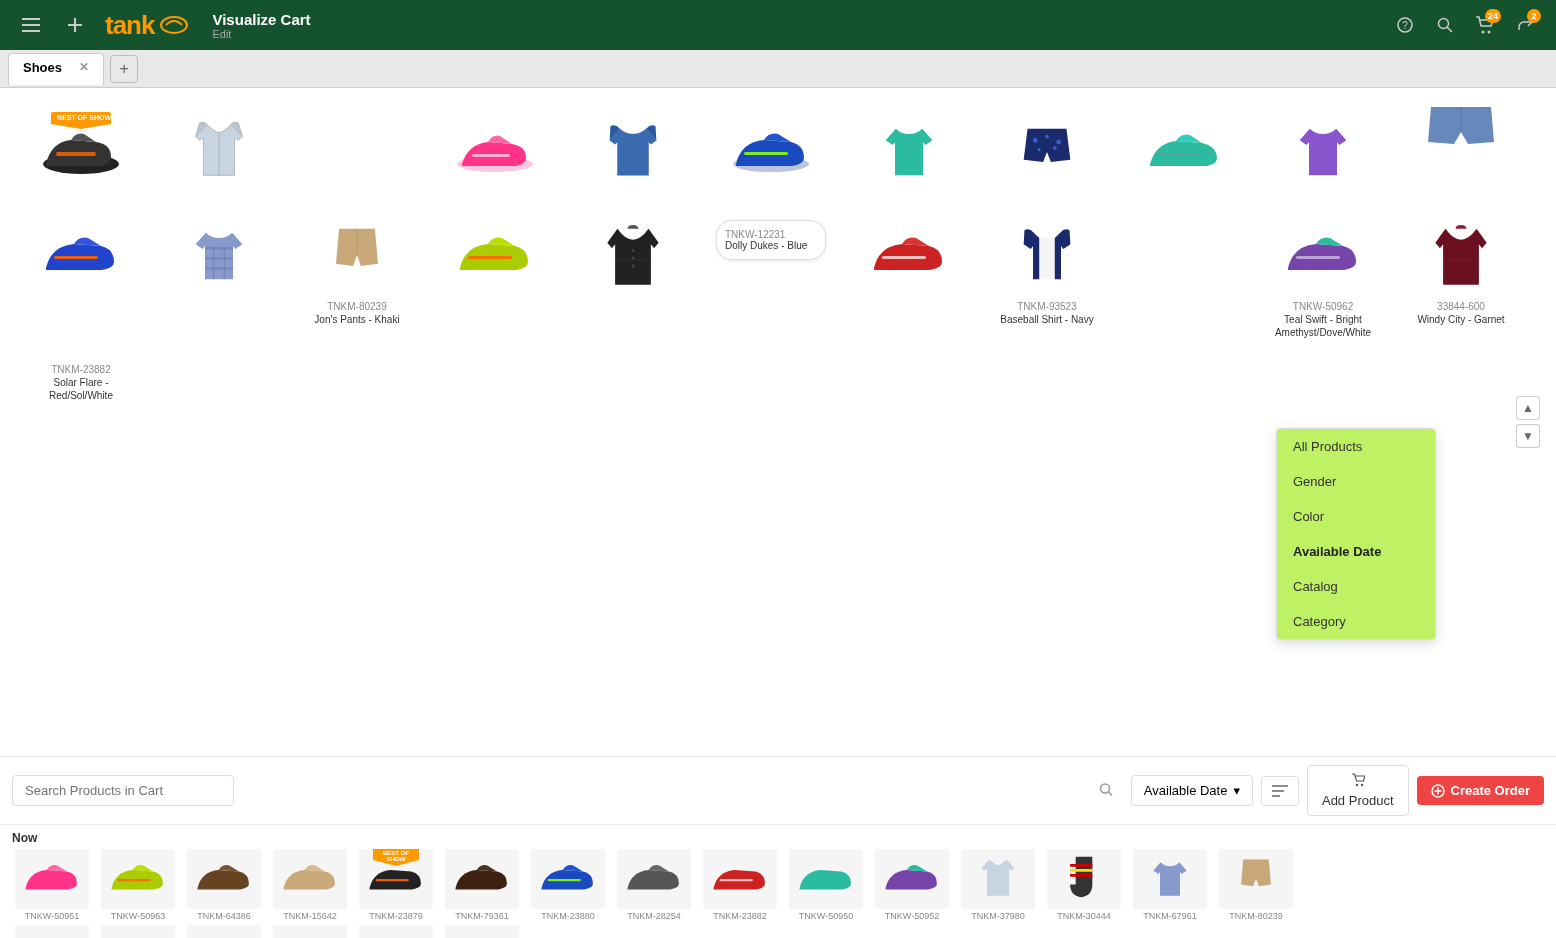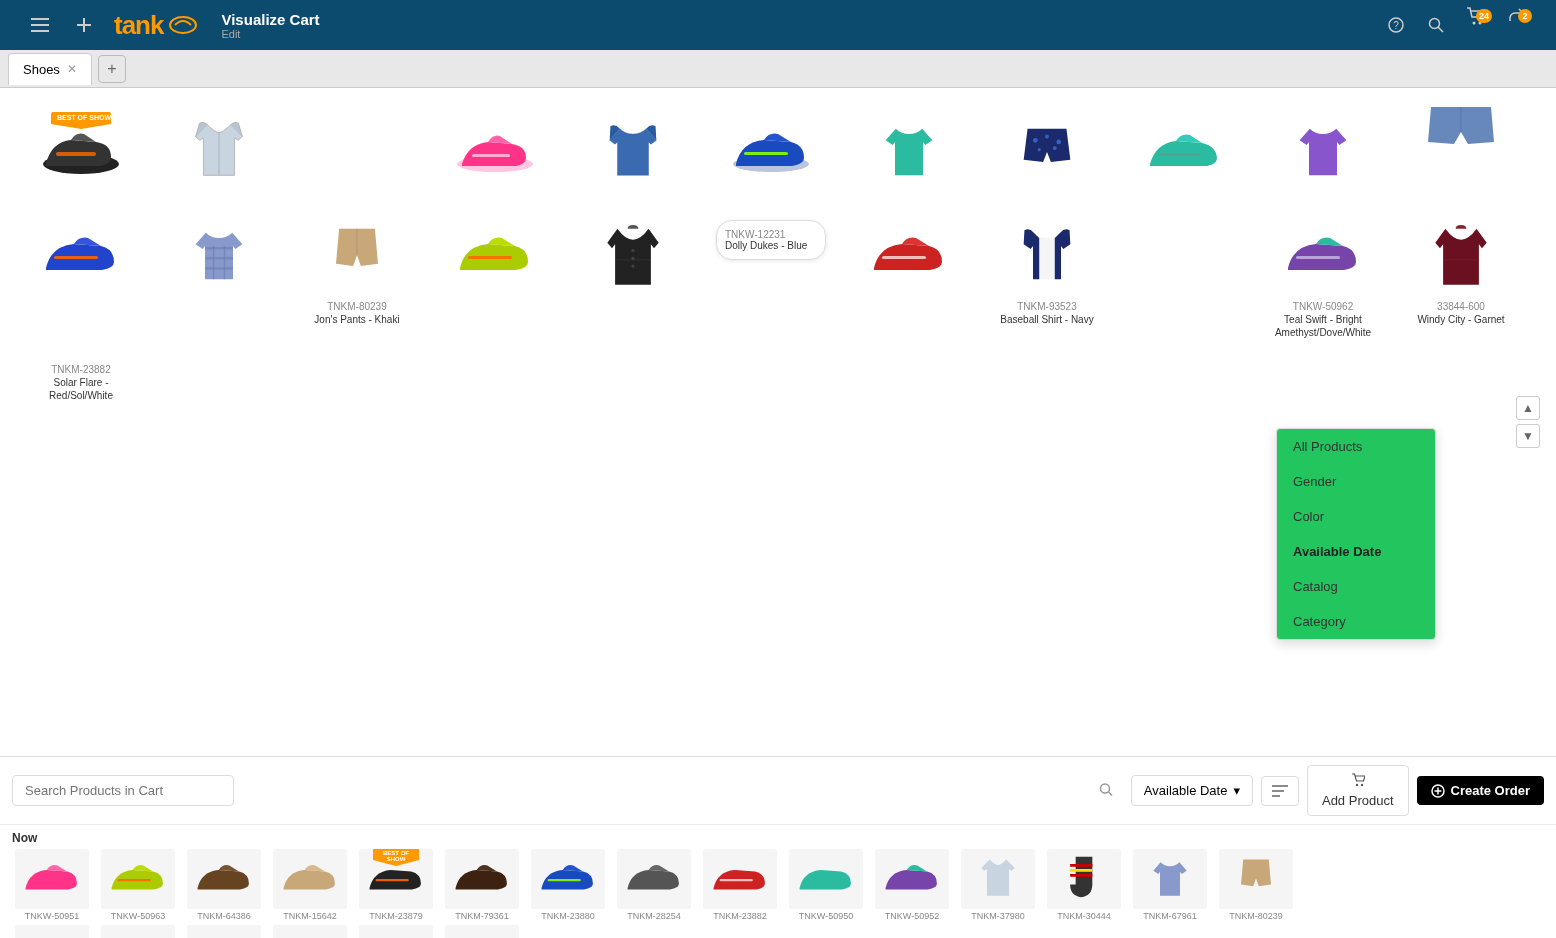--- a/index.html
+++ b/index.html
@@ -1,24 +1,24 @@
 <!DOCTYPE html>
 <html><head>
   <meta charset="utf-8">
   <style>
     * { box-sizing: border-box; margin: 0; padding: 0; }
     body { font-family: -apple-system, BlinkMacSystemFont, 'Segoe UI', sans-serif; background: #f0f0f0; overflow: hidden; }
 
     
     .top-nav {
-      background: #0c4a6e;
+      background: #14532d;
       height: 50px;
       display: flex;
       align-items: center;
-      padding: 0 22px;
+      padding: 0 13px;
       gap: 8px;
       position: relative;
       z-index: 100;
     }
     .nav-icon-btn {
       width: 36px; height: 36px;
       display: flex; align-items: center; justify-content: center;
       color: #ccc;
       cursor: pointer;
       border-radius: 4px;
@@ -42,21 +42,21 @@
     }
     .page-title-area .title { font-size: 15px; font-weight: 600; }
     .page-title-area .subtitle { font-size: 11px; color: #aaa; }
     .nav-right {
       margin-left: auto;
       display: flex; align-items: center; gap: 4px;
     }
     .nav-badge-btn {
       position: relative;
       width: 36px; height: 36px;
-      display: flex; align-items: flex-start; justify-content: center;
+      display: flex; align-items: center; justify-content: center;
       color: #ccc; cursor: pointer; font-size: 16px;
     }
     .badge {
       position: absolute;
       top: 2px; right: 2px;
       background: #f90;
       color: white;
       font-size: 9px;
       font-weight: 700;
       border-radius: 8px;
@@ -80,24 +80,25 @@
       padding: 0 8px;
       height: 38px;
       border-bottom: 1px solid #ccc;
     }
     .tab {
       background: white;
       border: 1px solid #ccc;
       border-bottom: none;
       padding: 6px 14px;
       font-size: 13px;
-      display: flex; align-items: center; gap: 7px;
+      display: flex; gap: 17px;
       cursor: pointer;
       border-radius: 4px 4px 0 0;
       height: 32px;
+      font-weight: bold;
     }
     .tab .close-icon { color: #999; font-size: 12px; cursor: pointer; }
     .tab-add {
       width: 28px; height: 28px;
       display: flex; align-items: center; justify-content: center;
       background: transparent; border: 1px solid #bbb;
       border-radius: 4px; cursor: pointer; color: #666;
       margin-left: 6px; font-size: 16px;
     }
 
@@ -174,21 +175,21 @@
       display: flex; align-items: center; justify-content: center;
       cursor: pointer; color: #666; font-size: 12px;
       background: white;
     }
 
     
     .dropdown-menu {
       position: absolute;
       right: 120px;
       top: 340px;
-      background: #22c55e;
+      background: #bef264;
       border: 1px solid #ddd;
       border-radius: 4px;
       box-shadow: 0 4px 12px rgba(0,0,0,0.15);
       z-index: 200;
       min-width: 160px;
     }
     .dropdown-item {
       padding: 10px 16px;
       font-size: 13px;
       cursor: pointer;
@@ -257,21 +258,21 @@
       border-radius: 4px;
       padding: 7px 14px;
       font-size: 13px;
       cursor: pointer;
       display: flex; align-items: center; gap: 6px;
       color: #333;
       white-space: nowrap;
       flex-direction: column;
     }
     .create-order-btn {
-      background: #000000;
+      background: #ef4444;
       color: white;
       border: none;
       border-radius: 4px;
       padding: 7px 14px;
       font-size: 13px;
       font-weight: 600;
       cursor: pointer;
       display: flex; align-items: center; gap: 6px;
       white-space: nowrap;
     }

